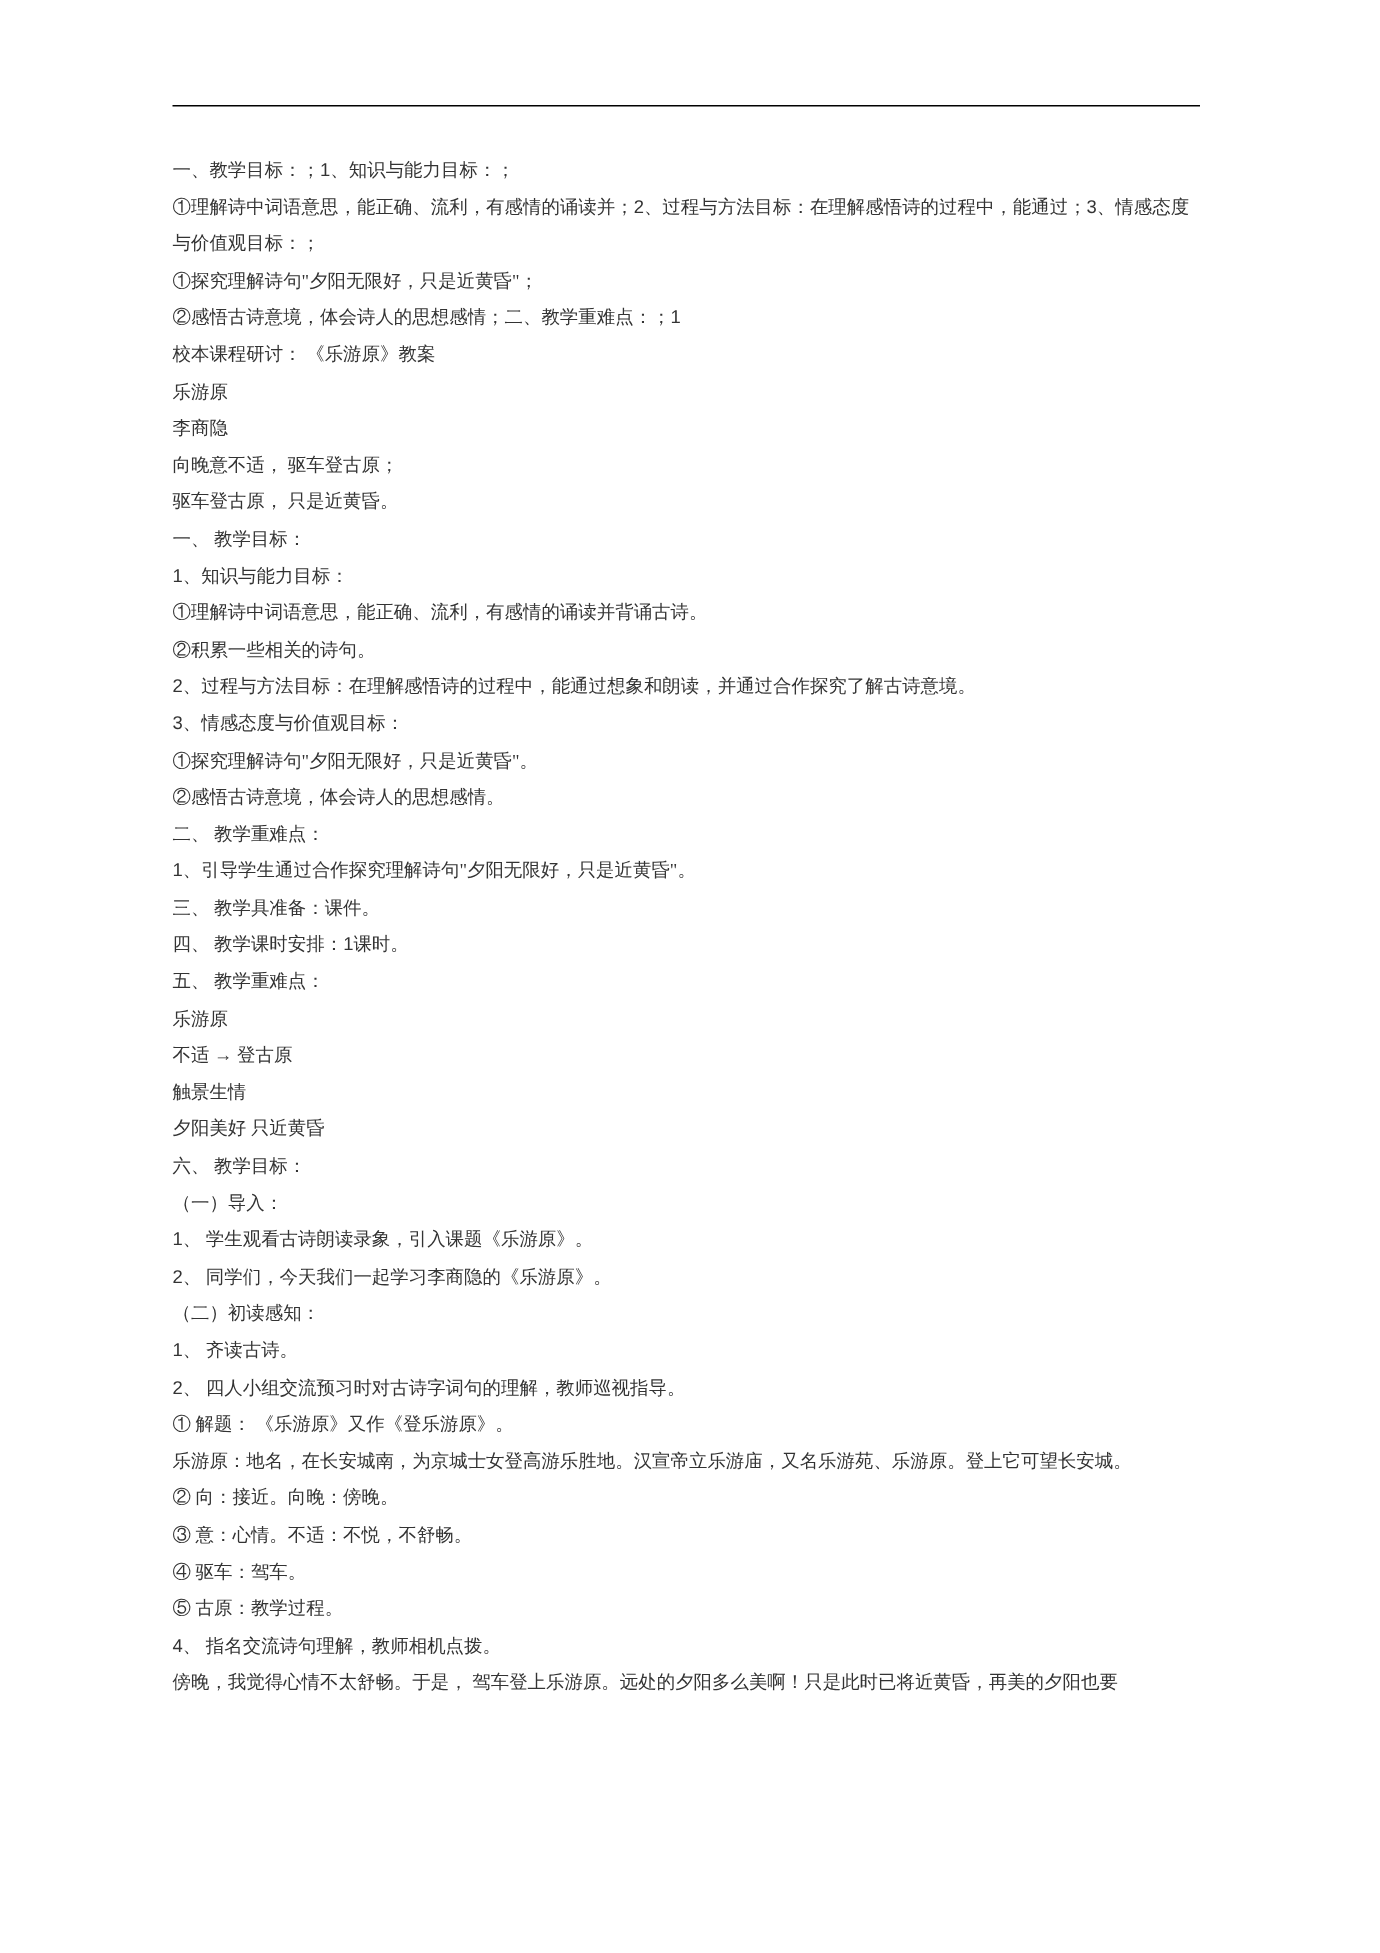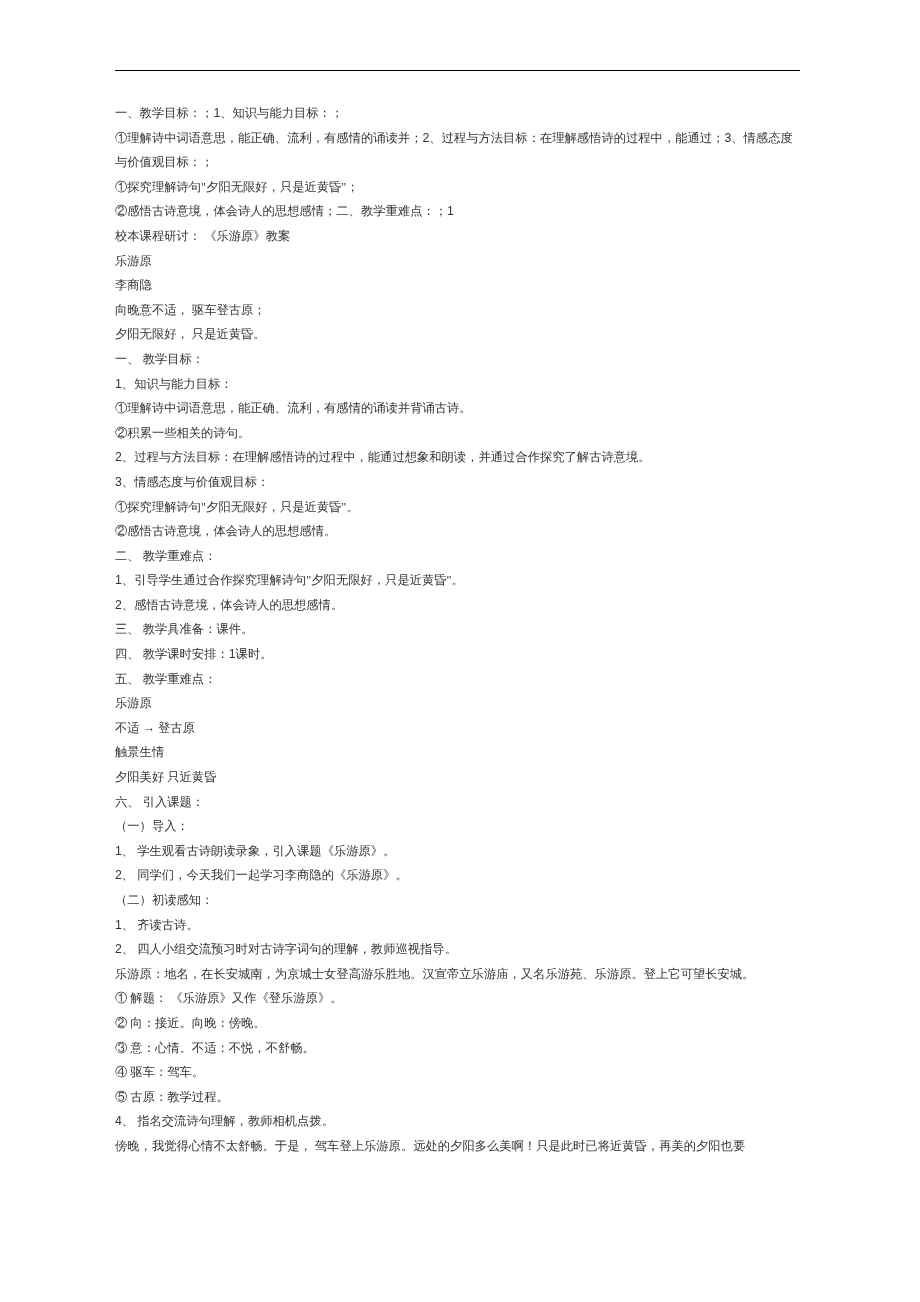--- a/index.html
+++ b/index.html
@@ -36,48 +36,47 @@
   <hr class="hr">
   <div id="content">
       <div class="line">一、教学目标：；<span class="num">1</span>、知识与能力目标：；</div>
       <div class="line">①理解诗中词语意思，能正确、流利，有感情的诵读并；<span class="num">2</span>、过程与方法目标：在理解感悟诗的过程中，能通过；<span class="num">3</span>、情感态度与价值观目标：；</div>
       <div class="line">①探究理解诗句"夕阳无限好，只是近黄昏"；</div>
       <div class="line">②感悟古诗意境，体会诗人的思想感情；二、教学重难点：；<span class="num">1</span></div>
       <div class="line">校本课程研讨： 《乐游原》教案</div>
       <div class="line">乐游原</div>
       <div class="line">李商隐</div>
       <div class="line">向晚意不适， 驱车登古原；</div>
-      <div class="line">夕阳无限好， 只是近黄昏。</div>
+      <div class="line">驱车登古原， 只是近黄昏。</div>
       <div class="line">一、 教学目标：</div>
       <div class="line"><span class="num">1</span>、知识与能力目标：</div>
       <div class="line">①理解诗中词语意思，能正确、流利，有感情的诵读并背诵古诗。</div>
       <div class="line">②积累一些相关的诗句。</div>
       <div class="line"><span class="num">2</span>、过程与方法目标：在理解感悟诗的过程中，能通过想象和朗读，并通过合作探究了解古诗意境。</div>
       <div class="line"><span class="num">3</span>、情感态度与价值观目标：</div>
       <div class="line">①探究理解诗句"夕阳无限好，只是近黄昏"。</div>
       <div class="line">②感悟古诗意境，体会诗人的思想感情。</div>
       <div class="line">二、 教学重难点：</div>
       <div class="line"><span class="num">1</span>、引导学生通过合作探究理解诗句"夕阳无限好，只是近黄昏"。</div>
-      <div class="line"><span class="num">2</span>、感悟古诗意境，体会诗人的思想感情。</div>
       <div class="line">三、 教学具准备：课件。</div>
       <div class="line">四、 教学课时安排：<span class="num">1</span>课时。</div>
       <div class="line">五、 教学重难点：</div>
       <div class="line">乐游原</div>
       <div class="line">不适 → 登古原</div>
       <div class="line">触景生情</div>
       <div class="line">夕阳美好 只近黄昏</div>
-      <div class="line">六、 引入课题：</div>
+      <div class="line">六、 教学目标：</div>
       <div class="line">（一）导入：</div>
       <div class="line"><span class="num">1</span>、 学生观看古诗朗读录象，引入课题《乐游原》。</div>
       <div class="line"><span class="num">2</span>、 同学们，今天我们一起学习李商隐的《乐游原》。</div>
       <div class="line">（二）初读感知：</div>
       <div class="line"><span class="num">1</span>、 齐读古诗。</div>
       <div class="line"><span class="num">2</span>、 四人小组交流预习时对古诗字词句的理解，教师巡视指导。</div>
+      <div class="line">① 解题： 《乐游原》又作《登乐游原》。</div>
       <div class="line">乐游原：地名，在长安城南，为京城士女登高游乐胜地。汉宣帝立乐游庙，又名乐游苑、乐游原。登上它可望长安城。</div>
-      <div class="line">① 解题： 《乐游原》又作《登乐游原》。</div>
       <div class="line">② 向：接近。向晚：傍晚。</div>
       <div class="line">③ 意：心情。不适：不悦，不舒畅。</div>
       <div class="line">④ 驱车：驾车。</div>
       <div class="line">⑤ 古原：教学过程。</div>
       <div class="line"><span class="num">4</span>、 指名交流诗句理解，教师相机点拨。</div>
       <div class="line">傍晚，我觉得心情不太舒畅。于是， 驾车登上乐游原。远处的夕阳多么美啊！只是此时已将近黄昏，再美的夕阳也要</div>
     </div>
 </div>
 
 </body></html>

